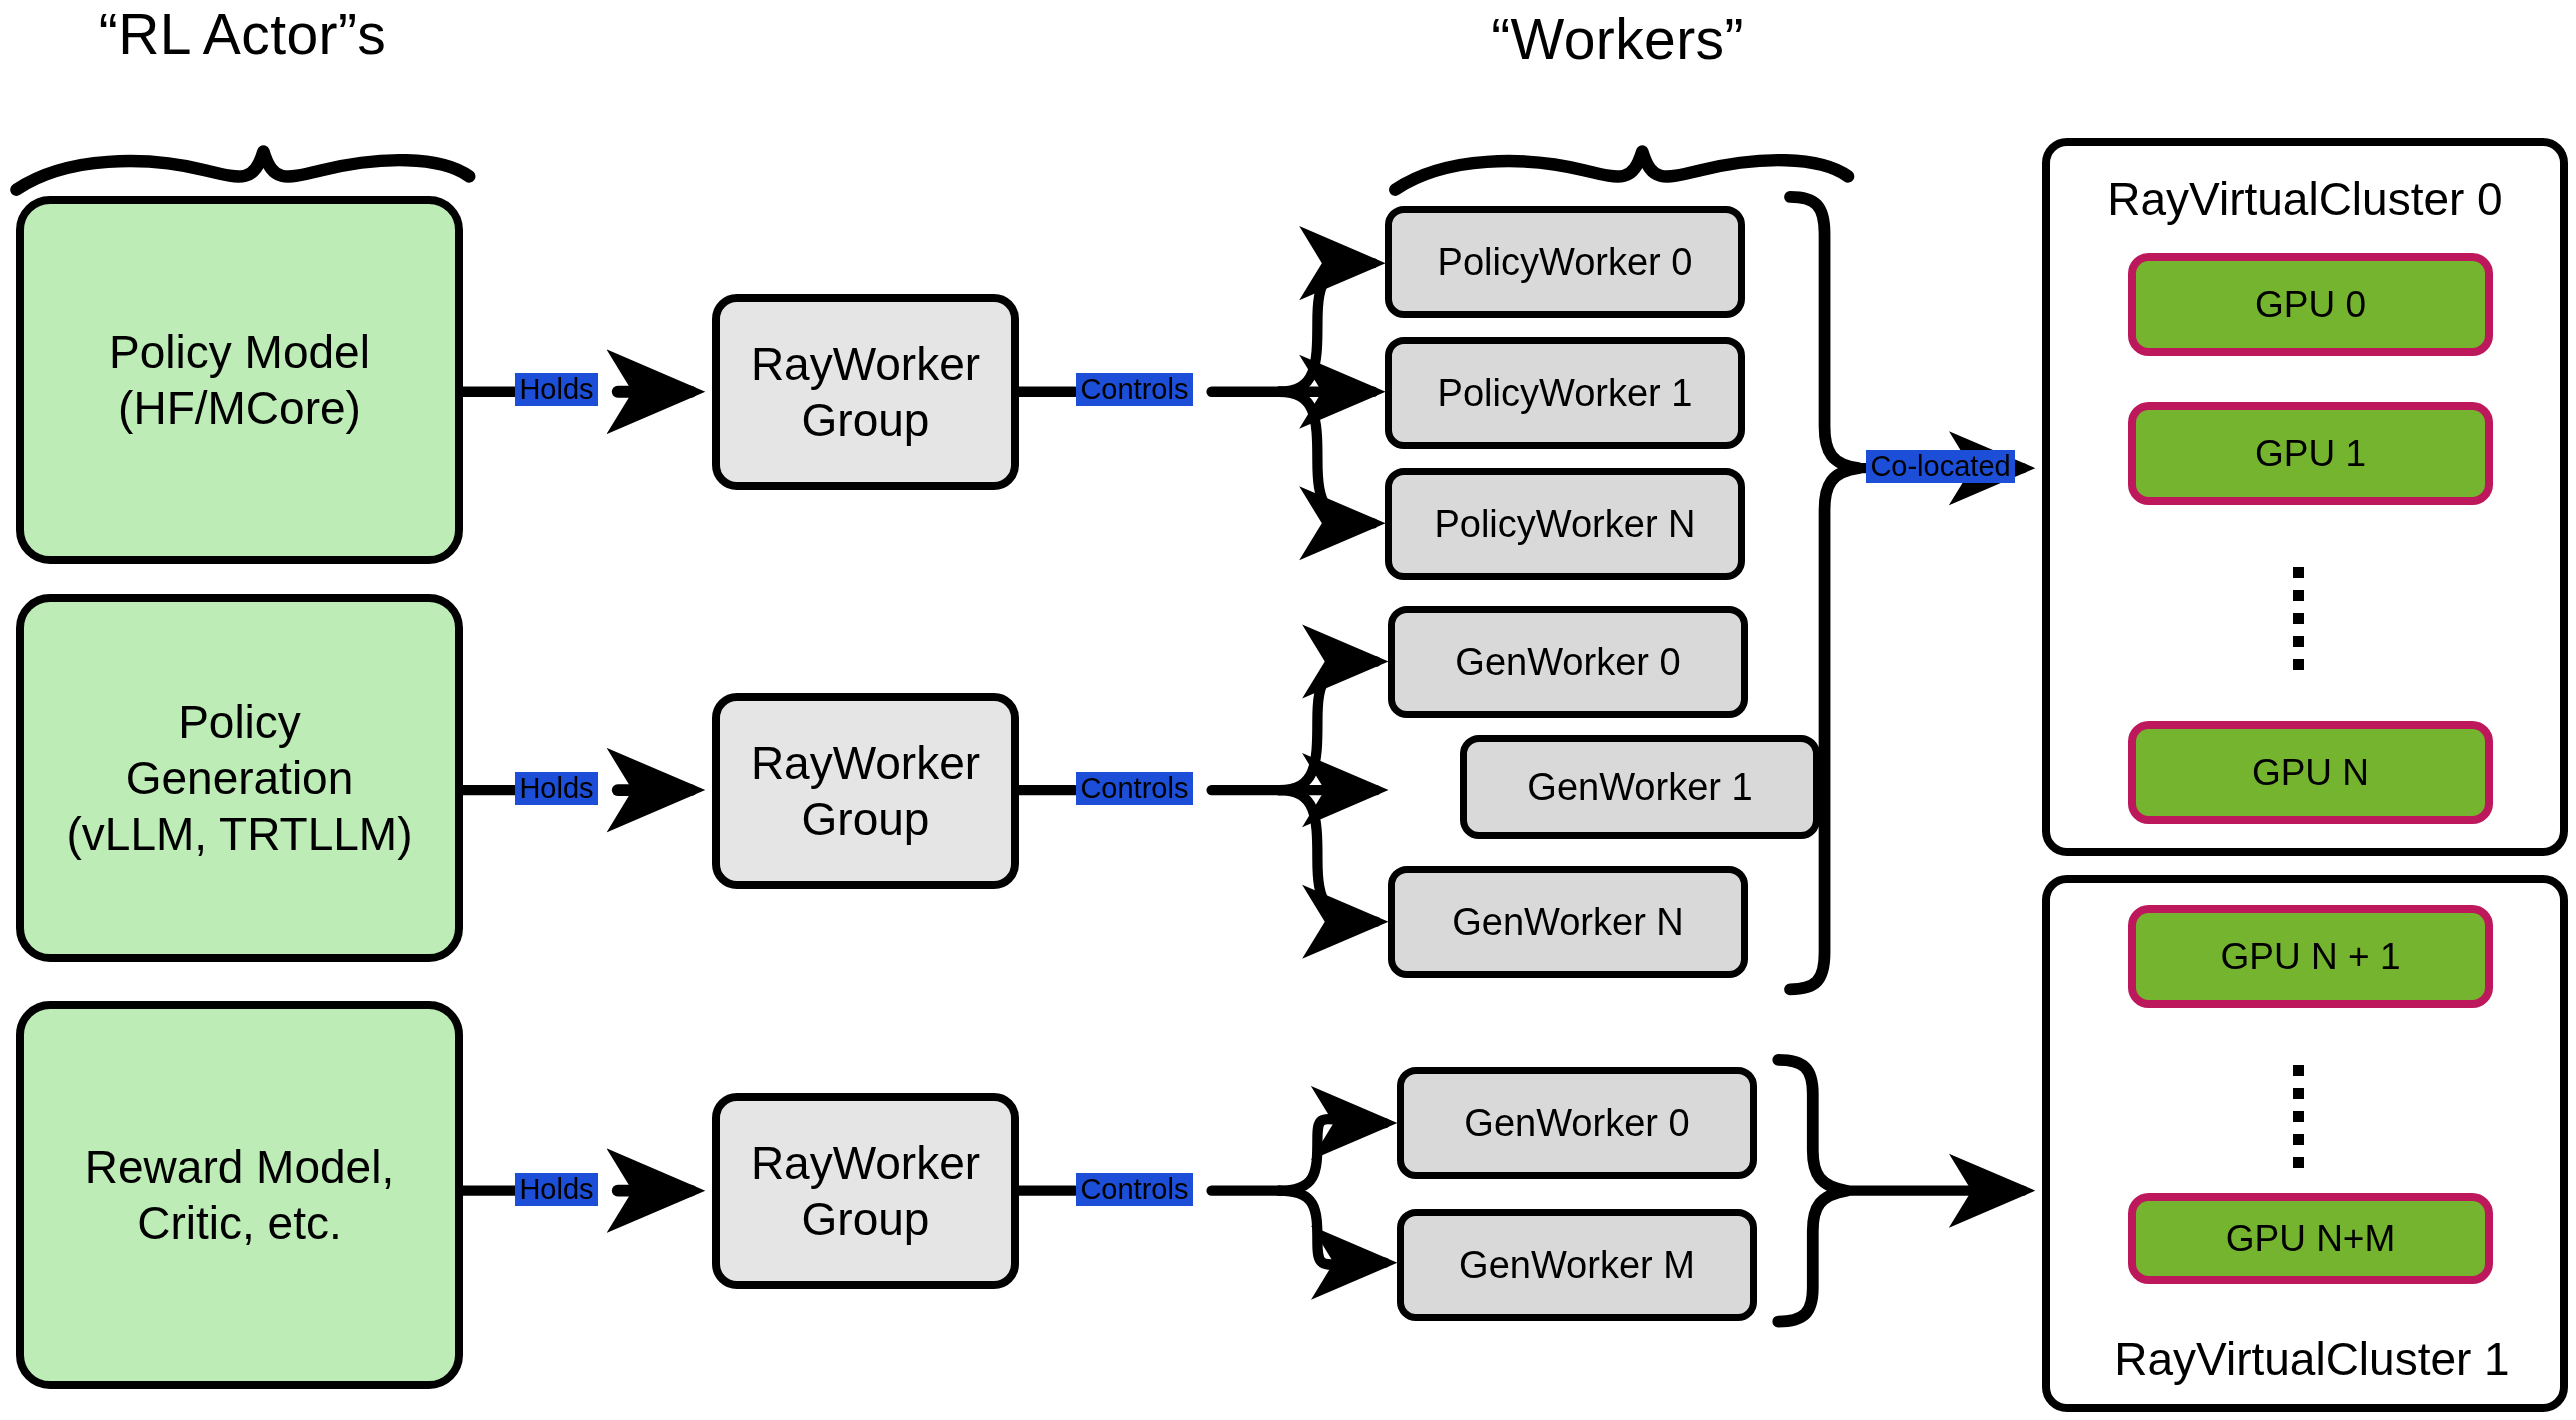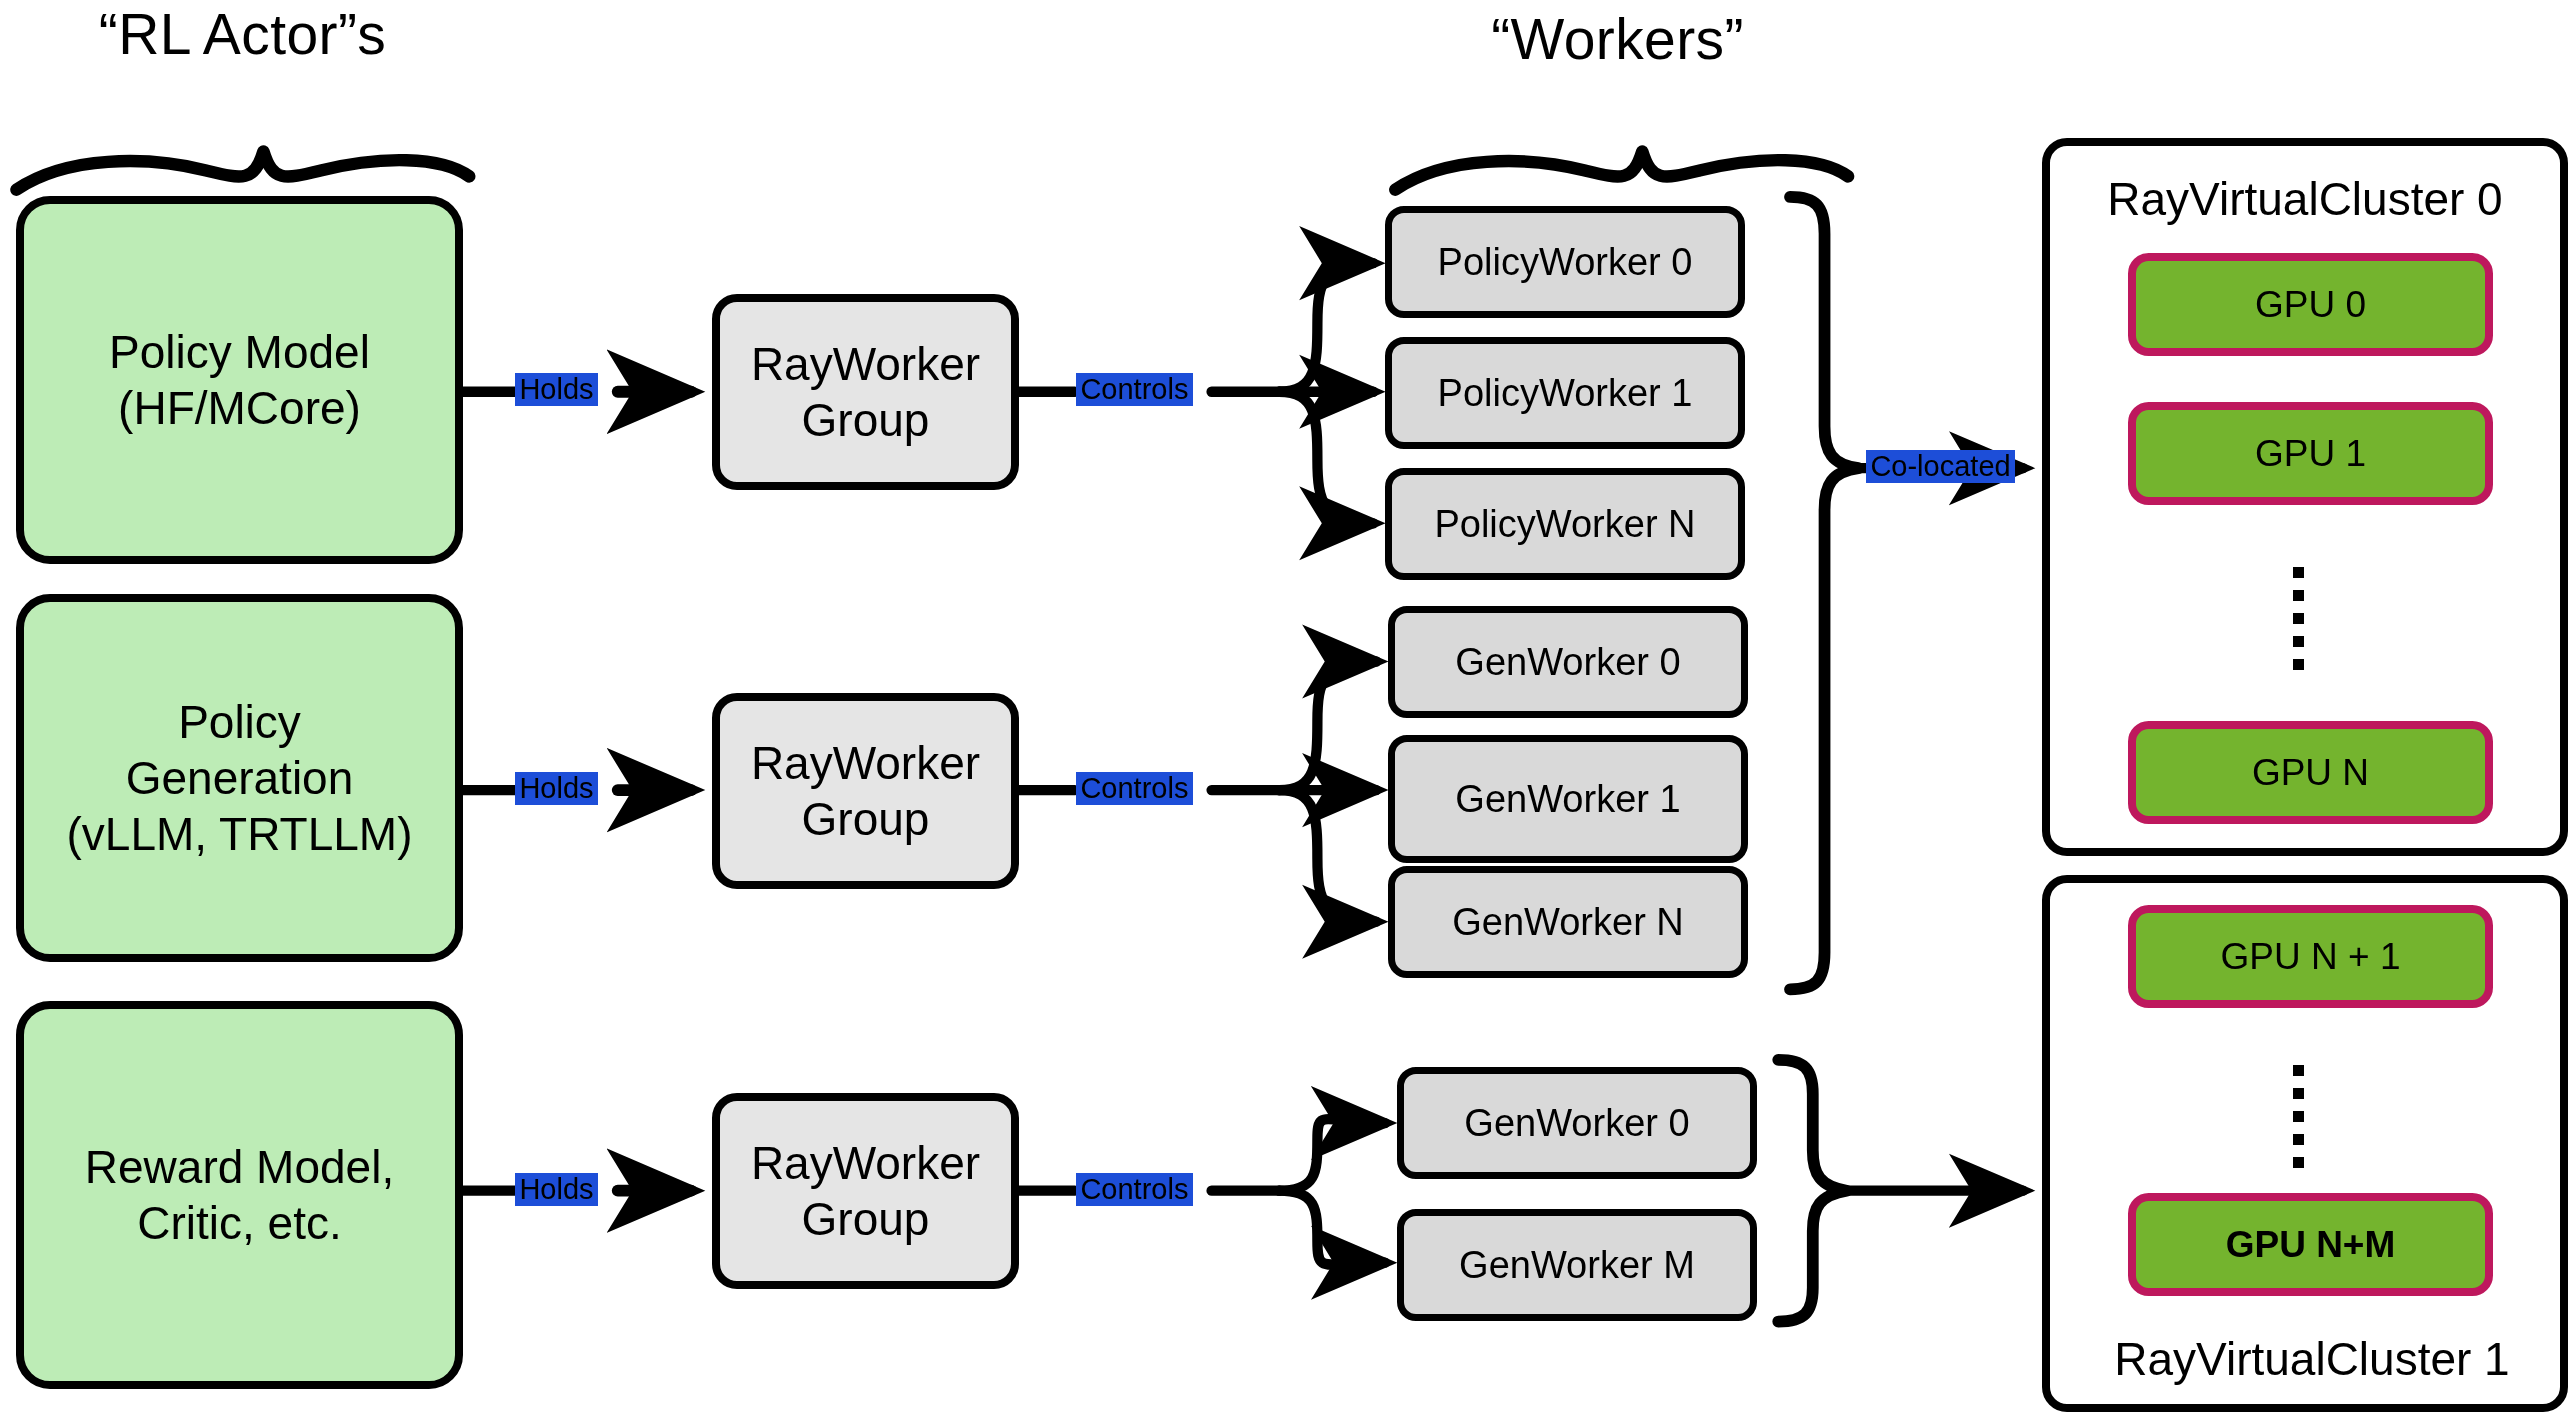--- a/index.html
+++ b/index.html
@@ -217,21 +217,21 @@
 
   <div class="edge-label" style="left:1076px; top:373px;">Controls</div>
   <div class="edge-label" style="left:1076px; top:772px;">Controls</div>
   <div class="edge-label" style="left:1076px; top:1173px;">Controls</div>
 
   <div class="node worker-box" style="left:1385px; top:206px; width:360px; height:112px;">PolicyWorker 0</div>
   <div class="node worker-box" style="left:1385px; top:337px; width:360px; height:112px;">PolicyWorker 1</div>
   <div class="node worker-box" style="left:1385px; top:468px; width:360px; height:112px;">PolicyWorker N</div>
 
   <div class="node worker-box" style="left:1388px; top:606px; width:360px; height:112px;">GenWorker 0</div>
-  <div class="node worker-box" style="left:1388px; top:735px; width:360px; height:128px;">GenWorker 1</div>
+  <div class="node worker-box" style="left:1460px; top:735px; width:360px; height:104px;">GenWorker 1</div>
   <div class="node worker-box" style="left:1388px; top:866px; width:360px; height:112px;">GenWorker N</div>
 
   <div class="node worker-box" style="left:1397px; top:1067px; width:360px; height:112px;">GenWorker 0</div>
   <div class="node worker-box" style="left:1397px; top:1209px; width:360px; height:112px;">GenWorker M</div>
 
   <div class="edge-label" style="left:1866px; top:450px;">Co-located</div>
 
   <div class="cluster-box" style="left:2042px; top:138px; width:526px; height:718px;">
     <div class="cluster-label" style="top:17.6px;">RayVirtualCluster 0</div>
 
@@ -255,19 +255,19 @@
     <div class="node gpu-box" style="left:78px; top:22px; width:365px; height:103px;">GPU N + 1</div>
 
     <div class="vdots" style="left:243px; top:182px; width:11.8px; height:103px;">
       <span></span>
       <span></span>
       <span></span>
       <span></span>
       <span></span>
     </div>
 
-    <div class="node gpu-box" style="left:78px; top:310px; width:365px; height:103px;font-weight:bold;">GPU N+M</div>
+    <div class="node gpu-box" style="left:78px; top:310px; width:365px; height:91px;">GPU N+M</div>
 
     <div class="cluster-label" style="top:441px;padding-left:14px;">RayVirtualCluster 1</div>
   </div>
 
 </div>
 
 
 </body></html>

